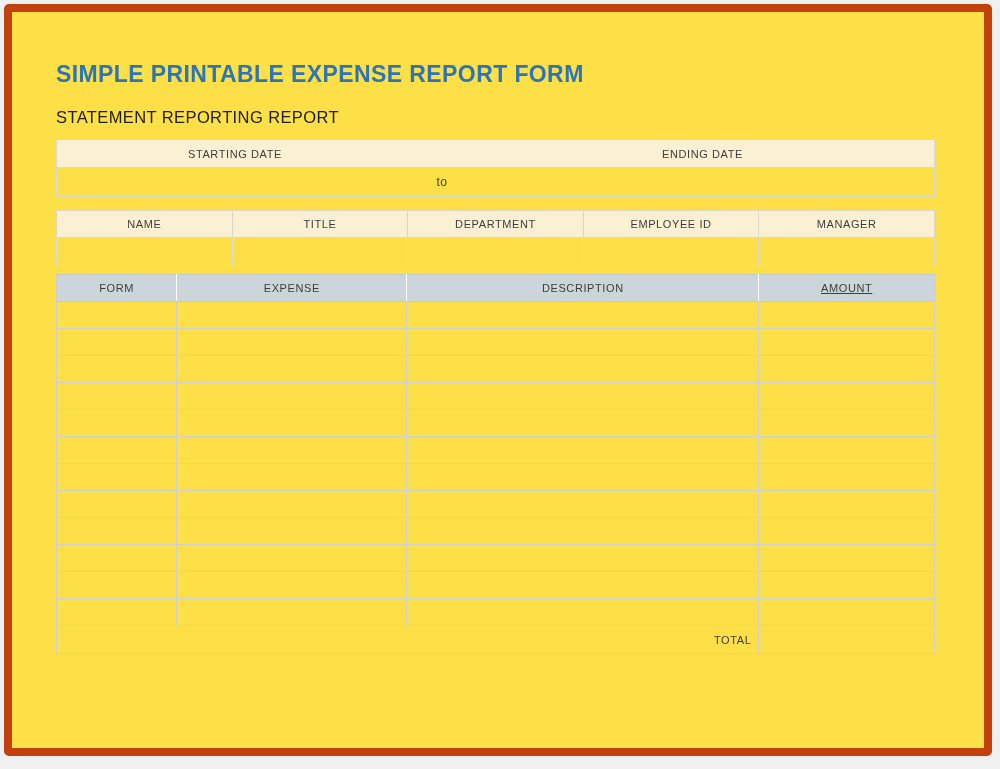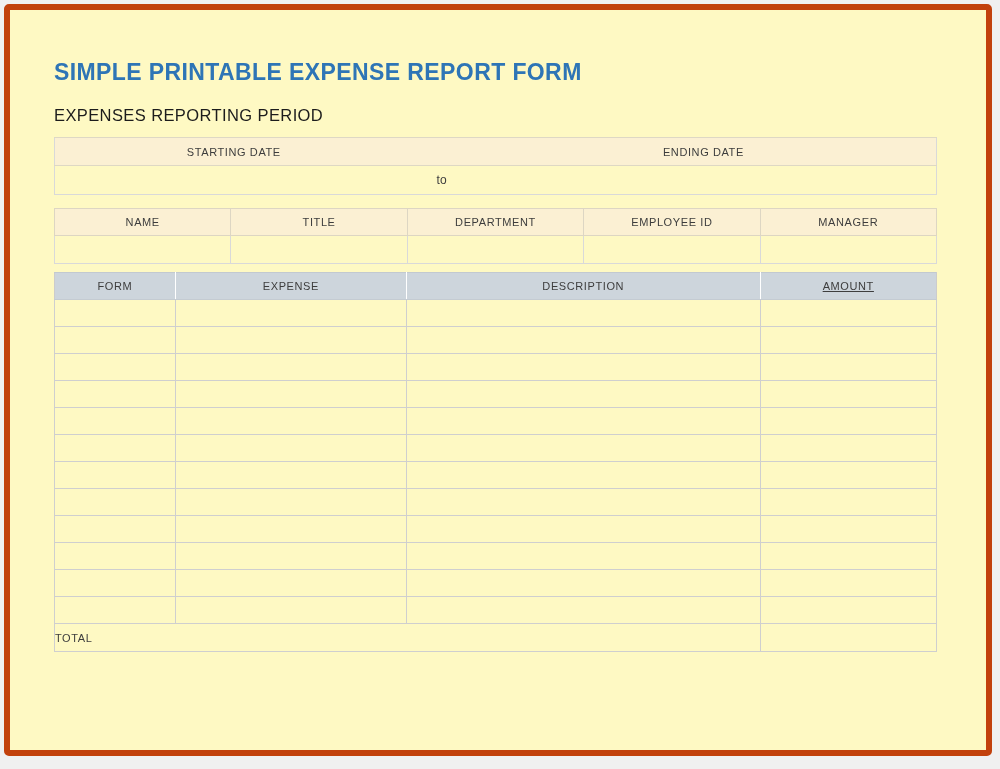--- a/index.html
+++ b/index.html
@@ -11,22 +11,22 @@
     font-family: "Liberation Sans", "DejaVu Sans", sans-serif;
     -webkit-font-smoothing: antialiased;
   }
   .page {
     position: absolute;
     left: 4px;
     top: 4px;
     width: 988px;
     height: 752px;
     box-sizing: border-box;
-    background: #fef9c3;
-    border: 6px solid #c2410c;
+    background: #fde047;
+    border: 8px solid #c2410c;
     border-radius: 5px;
     overflow: hidden;
   }
   .content {
     padding: 49px 49px 0 44px; 
   }
   .doc-title {
     margin: 0;
     font-size: 23px;
     font-weight: 700;
@@ -96,34 +96,34 @@
     border-right: 1px solid #ffffff;
   }
   .t3 th:first-child { border-left: 1px solid #cccccc; }
   .t3 th:last-child  { border-right: 1px solid #cccccc; text-decoration: underline; }
   .t3 td {
     height: 26px;
     border: 1px solid #cfcfcf;
   }
   .t3 tfoot td { height: 27px; }
   .t3 .total-label {
-    text-align: left;
+    text-align: right;
     padding-right: 7px;
     letter-spacing: 0.6px;
   }
 </style>
 </head>
 <body>
 
 <div class="page">
   <div class="content">
 
     <h1 class="doc-title">SIMPLE PRINTABLE EXPENSE REPORT FORM</h1>
 
-    <h2 class="section-heading">EXPENSES REPORTING PERIOD</h2>
+    <h2 class="section-heading">STATEMENT REPORTING REPORT</h2>
 
     <table class="t1">
       <colgroup>
         <col style="width:40.6%">
           <col style="width:6.6%">
           <col style="width:52.8%">
       </colgroup>
       <thead>
         <tr>
           <th>STARTING DATE</th>

